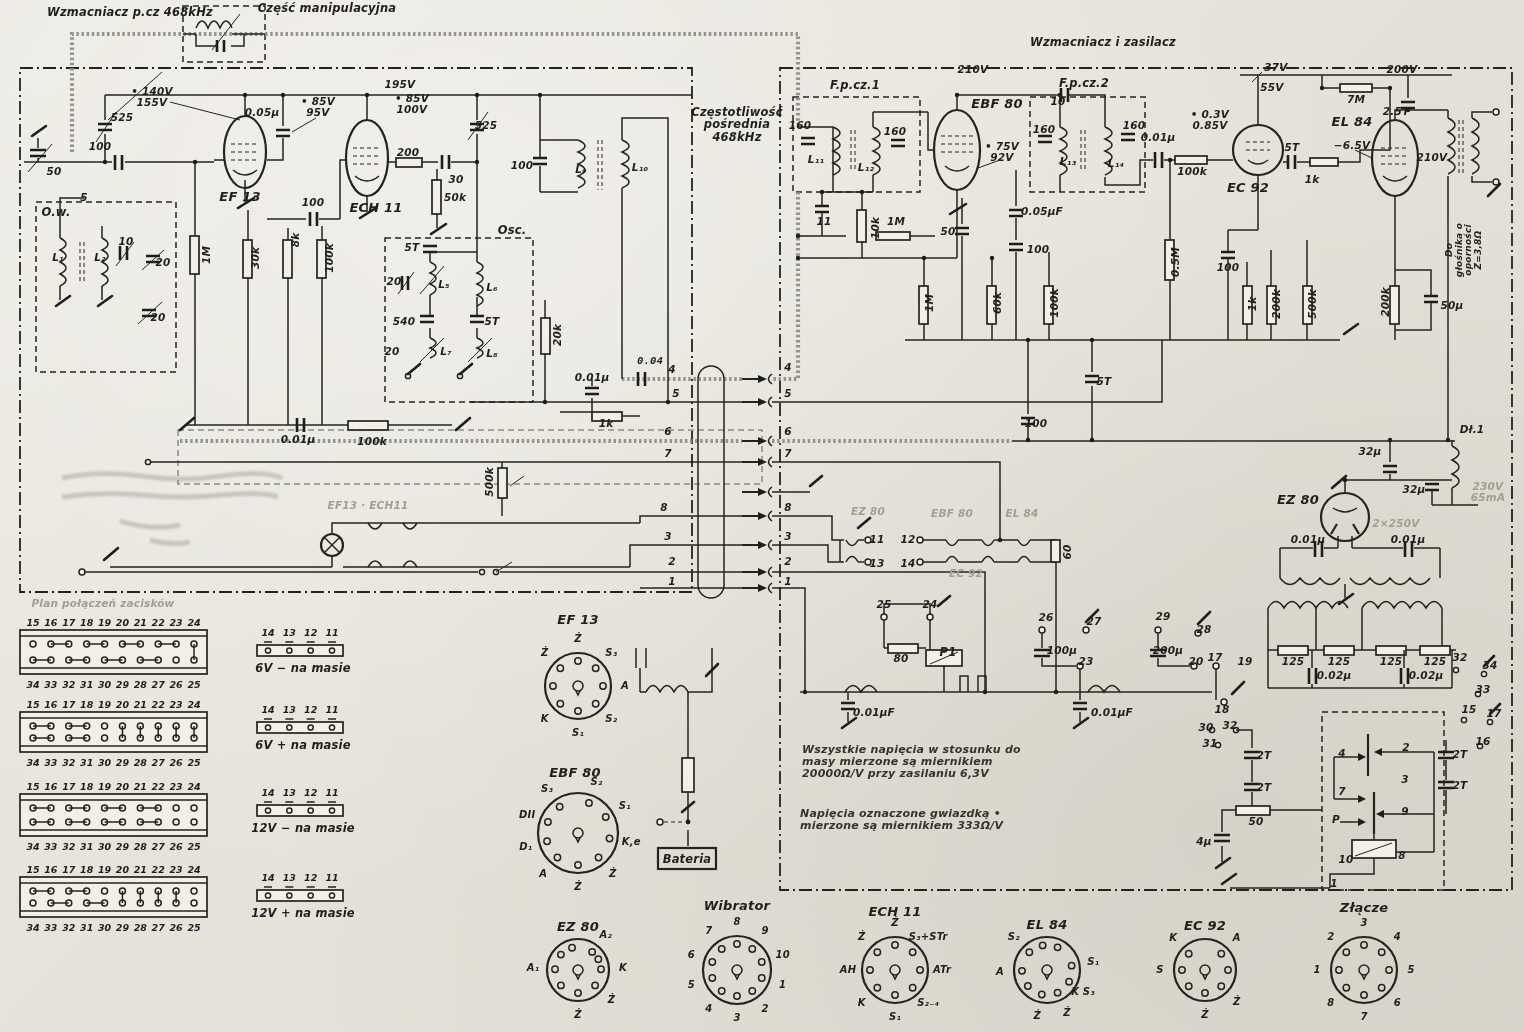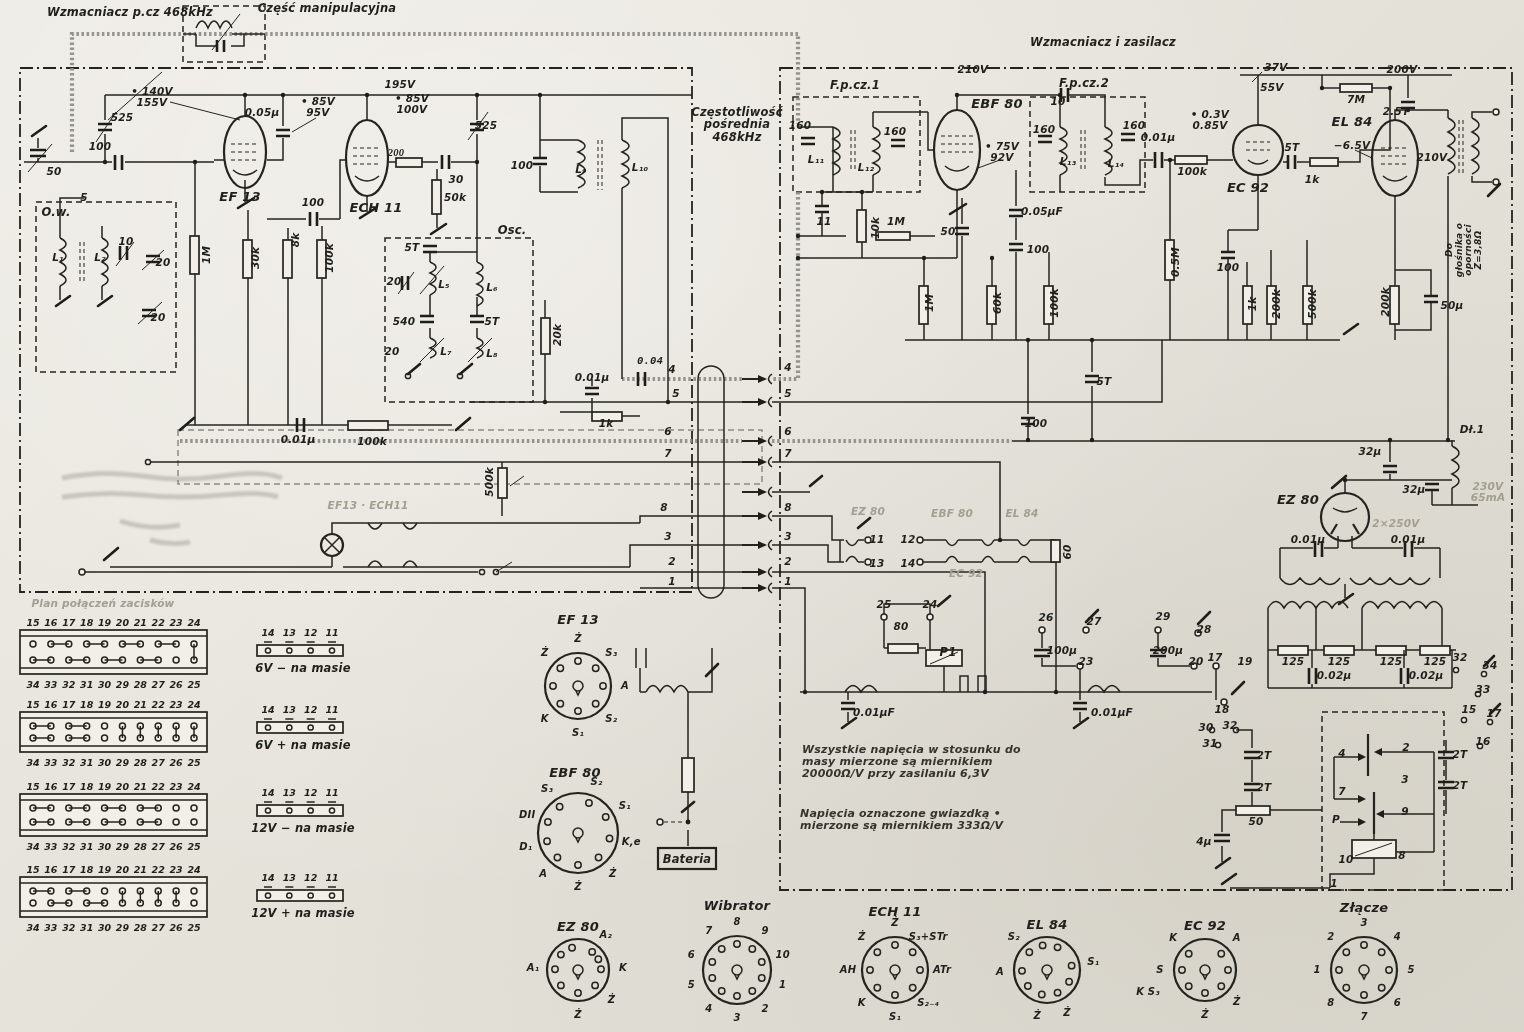--- a/index.html
+++ b/index.html
@@ -715,21 +715,21 @@
       <span class="lbl " style="left: 126px; top: 242px;">10</span>
       <span class="lbl " style="left: 163px; top: 263px;">20</span>
       <span class="lbl " style="left: 158px; top: 318px;">20</span>
       <span class="lbl r" style="left: 207px; top: 255px;">1M</span>
       <span class="lbl r" style="left: 256px; top: 258px;">30k</span>
       <span class="lbl r" style="left: 296px; top: 240px;">8k</span>
       <span class="lbl r" style="left: 330px; top: 258px;">100k</span>
       <span class="lbl " style="left: 313px; top: 203px;">100</span>
       <span class="lbl t" style="left: 240px; top: 197px;">EF 13</span>
       <span class="lbl t" style="left: 376px; top: 208px;">ECH 11</span>
-      <span class="lbl " style="left: 396px; top: 153px; font-family: Liberation Serif, serif;">200</span>
+      <span class="lbl " style="left: 408px; top: 153px;">200</span>
       <span class="lbl " style="left: 456px; top: 180px;">30</span>
       <span class="lbl " style="left: 455px; top: 198px;">50k</span>
       <span class="lbl " style="left: 486px; top: 126px;">525</span>
       <span class="lbl b" style="left: 512px; top: 230px;">Osc.</span>
       <span class="lbl " style="left: 412px; top: 248px;">5T</span>
       <span class="lbl " style="left: 394px; top: 282px;">20</span>
       <span class="lbl " style="left: 444px; top: 285px;">L₅</span>
       <span class="lbl " style="left: 492px; top: 288px;">L₆</span>
       <span class="lbl " style="left: 404px; top: 322px;">540</span>
       <span class="lbl " style="left: 492px; top: 322px;">5T</span>
@@ -825,21 +825,21 @@
       <span class="lbl f" style="left: 952px; top: 514px;">EBF 80</span>
       <span class="lbl f" style="left: 1022px; top: 514px;">EL 84</span>
       <span class="lbl f" style="left: 966px; top: 574px;">EC 92</span>
       <span class="lbl " style="left: 877px; top: 540px;">11</span>
       <span class="lbl " style="left: 877px; top: 564px;">13</span>
       <span class="lbl " style="left: 908px; top: 540px;">12</span>
       <span class="lbl " style="left: 908px; top: 564px;">14</span>
       <span class="lbl r" style="left: 1068px; top: 552px;">60</span>
       <span class="lbl " style="left: 884px; top: 605px;">25</span>
       <span class="lbl " style="left: 930px; top: 605px;">24</span>
-      <span class="lbl " style="left: 901px; top: 627px;">80</span>
+      <span class="lbl " style="left: 901px; top: 659px;">80</span>
       <span class="lbl b" style="left: 948px; top: 652px;">P1</span>
       <span class="lbl " style="left: 874px; top: 713px;">0.01µF</span>
       <span class="lbl " style="left: 1046px; top: 618px;">26</span>
       <span class="lbl " style="left: 1094px; top: 622px;">27</span>
       <span class="lbl " style="left: 1062px; top: 651px; font-style: italic;">100µ</span>
       <span class="lbl " style="left: 1086px; top: 662px;">23</span>
       <span class="lbl " style="left: 1112px; top: 713px;">0.01µF</span>
       <span class="lbl " style="left: 1163px; top: 617px;">29</span>
       <span class="lbl " style="left: 1204px; top: 630px;">28</span>
       <span class="lbl " style="left: 1168px; top: 651px;">200µ</span>
@@ -923,21 +923,21 @@
       <span class="lbl sp" style="left: 928.234px; top: 936.766px;">S₃+STr</span>
       <span class="lbl sp" style="left: 942px; top: 970px;">ATr</span>
       <span class="lbl sp" style="left: 928.234px; top: 1003.23px;">S₂₋₄</span>
       <span class="lbl sp" style="left: 895px; top: 1017px;">S₁</span>
       <span class="lbl sp" style="left: 861.766px; top: 1003.23px;">K</span>
       <span class="lbl sp" style="left: 848px; top: 970px;">AH</span>
       <span class="lbl sp" style="left: 861.766px; top: 936.766px;">Ż</span>
       <span class="lbl t" style="left: 895px; top: 912px;">ECH 11</span>
       <span class="lbl sp" style="left: 1013.77px; top: 936.766px;">S₂</span>
       <span class="lbl sp" style="left: 1093.29px; top: 961.839px;">S₁</span>
-      <span class="lbl sp" style="left: 1148px; top: 992.065px;">K S₃</span>
+      <span class="lbl sp" style="left: 1083px; top: 992.065px;">K S₃</span>
       <span class="lbl sp" style="left: 1066.86px; top: 1012.6px;">Ż</span>
       <span class="lbl sp" style="left: 1037.23px; top: 1015.97px;">Ż</span>
       <span class="lbl sp" style="left: 1000.03px; top: 971.64px;">A</span>
       <span class="lbl t" style="left: 1047px; top: 925px;">EL 84</span>
       <span class="lbl sp" style="left: 1173.18px; top: 938.18px;">K</span>
       <span class="lbl sp" style="left: 1236.82px; top: 938.18px;">A</span>
       <span class="lbl sp" style="left: 1160px; top: 970px;">S</span>
       <span class="lbl sp" style="left: 1236.82px; top: 1001.82px;">Ż</span>
       <span class="lbl sp" style="left: 1205px; top: 1015px;">Ż</span>
       <span class="lbl t" style="left: 1205px; top: 926px;">EC 92</span>

